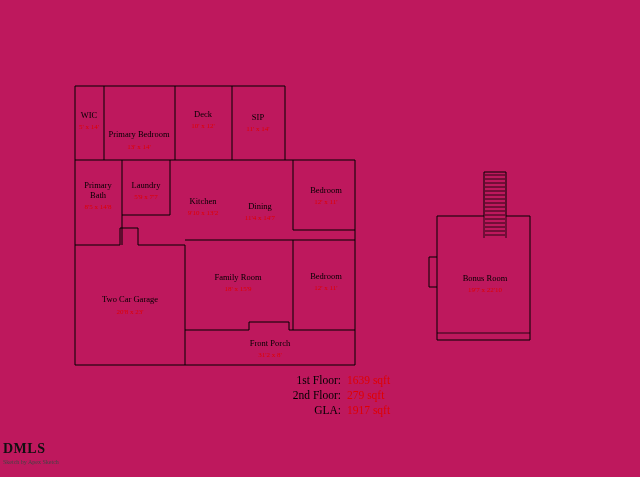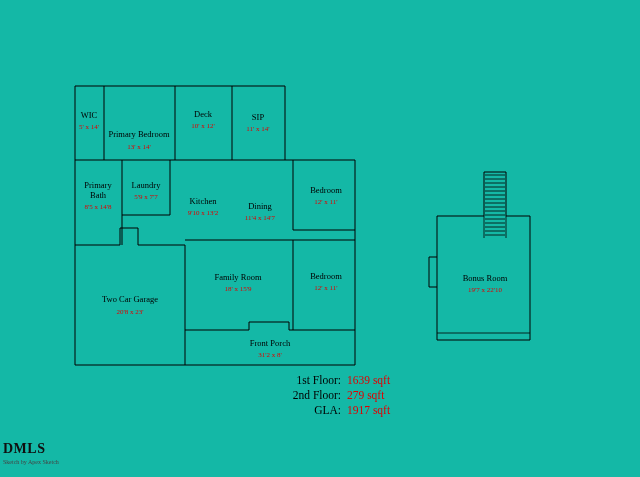--- a/index.html
+++ b/index.html
@@ -1,20 +1,20 @@
 <!DOCTYPE html>
 <html><head>
 <meta charset="utf-8">
 <style>
   html, body { margin: 0; padding: 0; background: #ffffff; }
   .canvas {
     position: relative;
     width: 640px;
     height: 477px;
-    background: #14b8a6;
+    background: #be185d;
     overflow: hidden;
     font-family: "Liberation Serif", serif;
   }
   svg { position: absolute; inset: 0; display: block; }
   .wall   { fill: none; stroke: #000000; stroke-width: 1; }
   .thin   { fill: none; stroke: #000000; stroke-width: 0.8; }
   .hatch  { stroke: #000000; stroke-width: 0.8; }
   .room-name { font-size: 8.5px; fill: #000000; }
   .room-dims { font-size: 7px;  fill: #e00000; }
   .sum-label { font-size: 11.5px; fill: #000000; }

